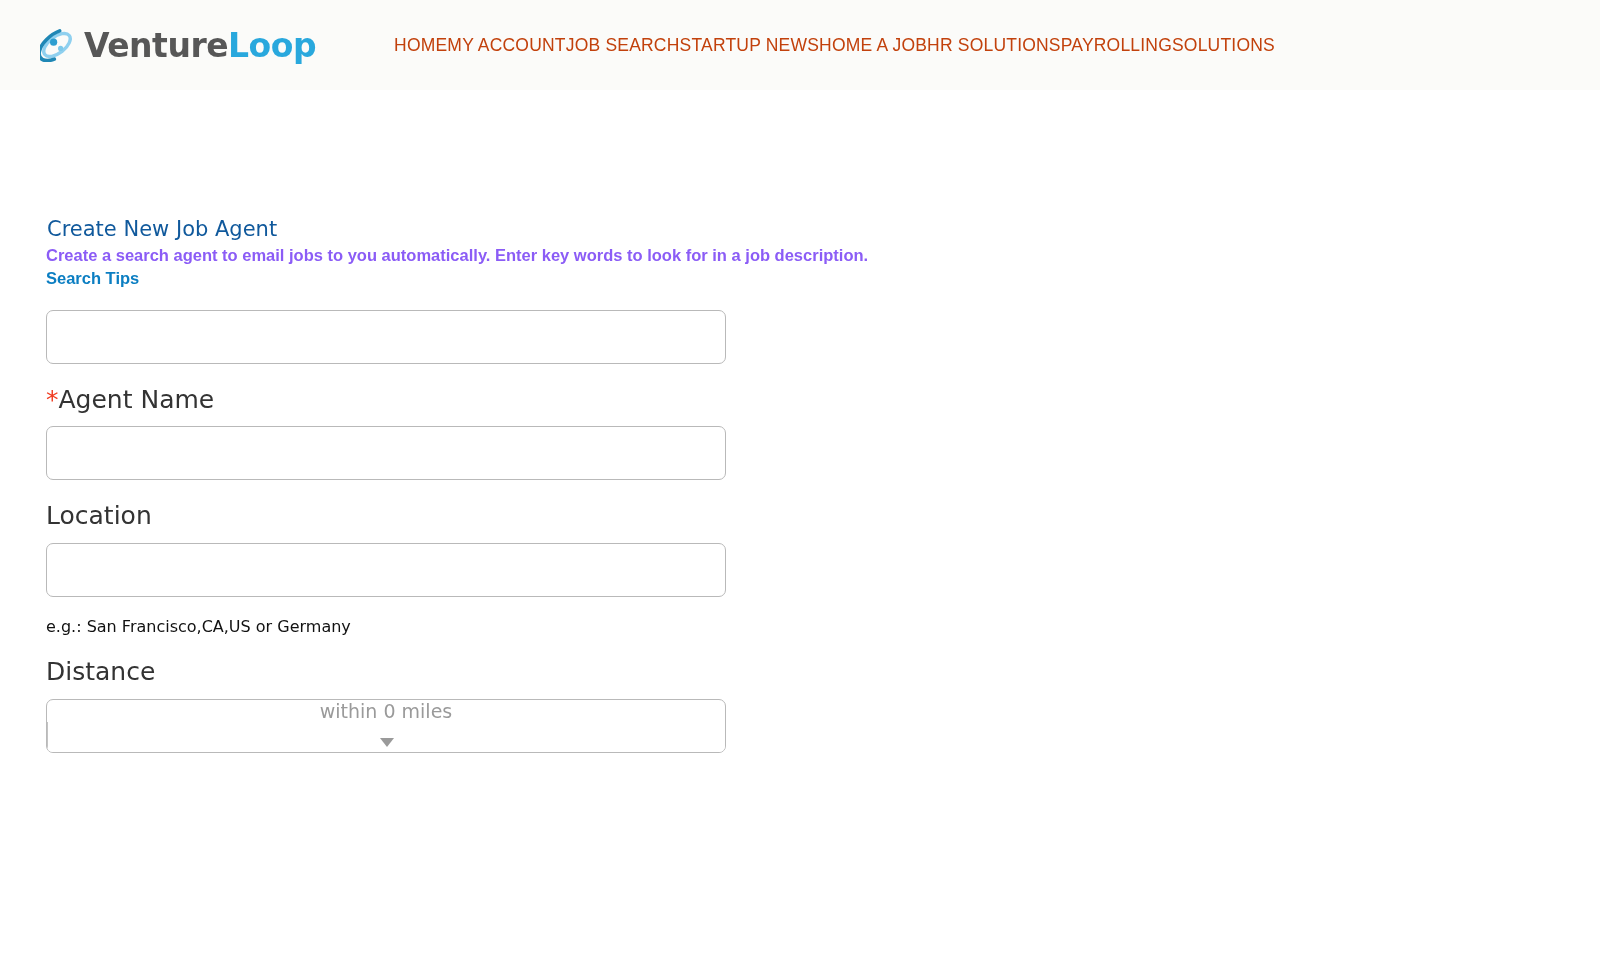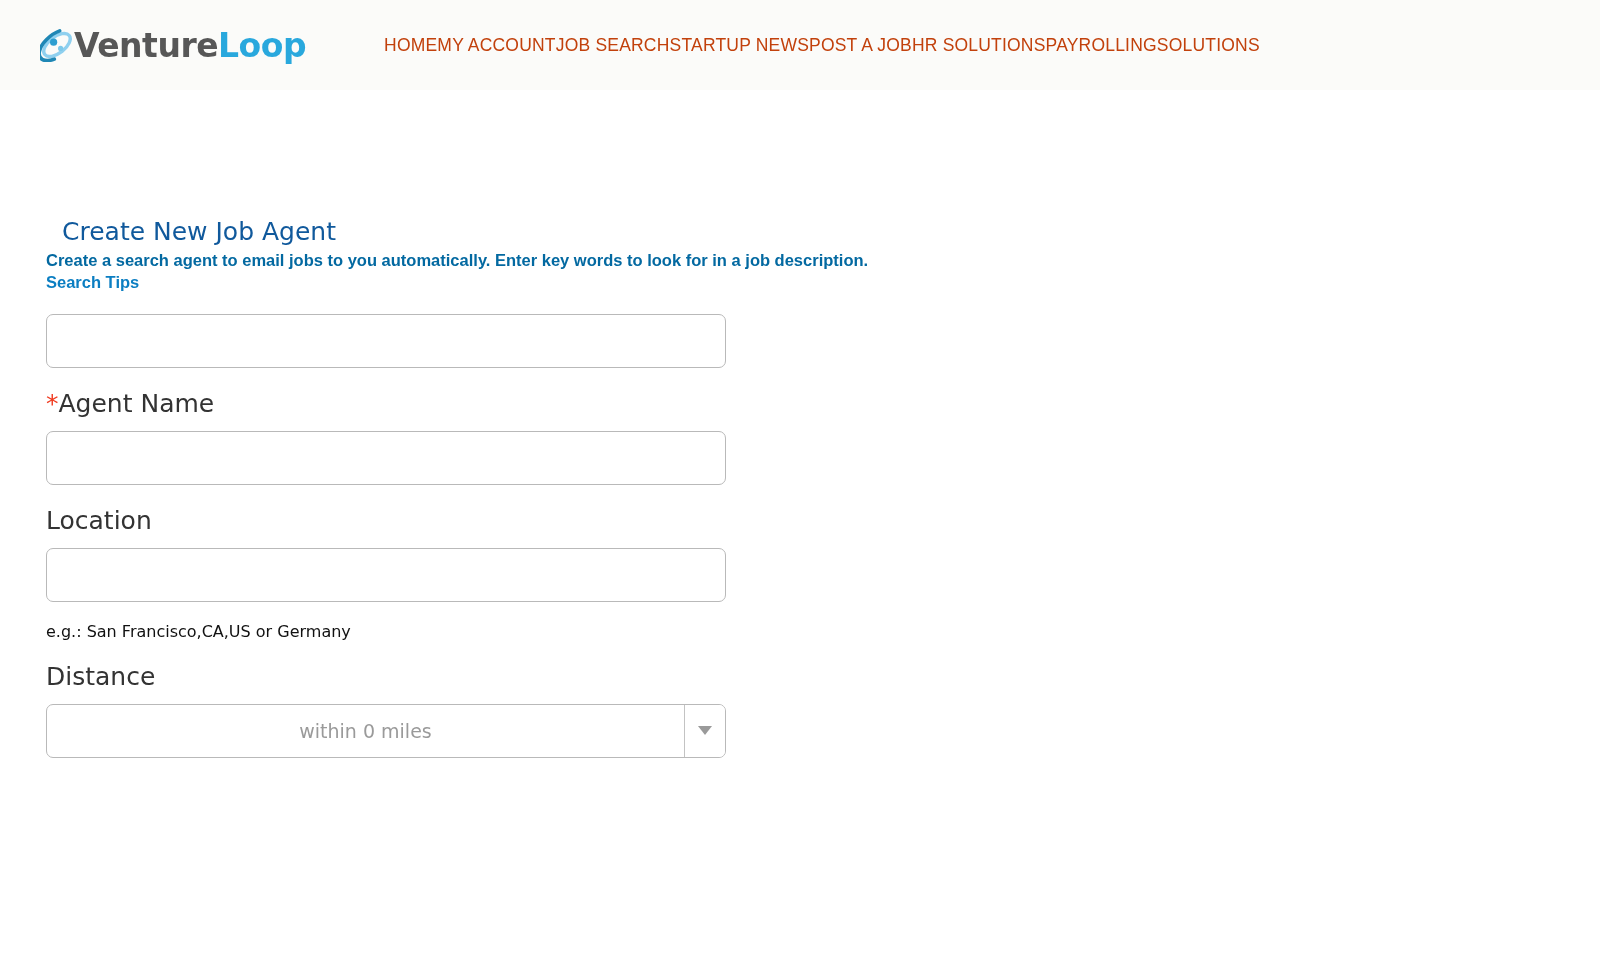--- a/index.html
+++ b/index.html
@@ -18,20 +18,21 @@
     height: 90px;
     background: #fbfbf9;
     display: flex;
     align-items: center;
     padding: 0 0 0 40px;
     width: 100%;
   }
   .brand {
     display: flex;
     align-items: center;
+    gap: 10px;
     flex: 0 0 auto;
   }
   .brand-mark {
     width: 34px;
     height: 34px;
     display: block;
   }
   .brand-text {
     font-family: "DejaVu Sans", sans-serif;
     font-size: 33px;
@@ -72,27 +73,27 @@
 
   
   .page-body {
     padding: 0 0 0 46px;
   }
   .content-top-spacer { height: 128px; }
 
   .page-title {
     color: #10599c;
     font-family: "DejaVu Sans", sans-serif;
-    font-size: 25px;
+    font-size: 21px;
     font-weight: 400;
     line-height: 1.1;
-    margin: 0 0 4px 16px;
+    margin: 0 0 4px 1px;
   }
   .page-desc {
-    color: #0369a1;
+    color: #8b5cf6;
     font-family: "Liberation Sans", sans-serif;
     font-size: 16.5px;
     font-weight: bold;
     line-height: 1.25;
     margin: 0 0 3px 0;
   }
   .search-tips {
     color: #0b7ec2;
     font-family: "Liberation Sans", sans-serif;
     font-size: 16.5px;
@@ -141,20 +142,21 @@
   
   .select-wrap {
     width: 680px;
     height: 54px;
     display: flex;
     border: 1px solid #b9b9b9;
     border-radius: 7px;
     background: #ffffff;
     overflow: hidden;
     cursor: pointer;
+    flex-direction: column;
   }
   .select-value {
     flex: 1 1 auto;
     display: flex;
     align-items: center;
     justify-content: center;
     font-family: "DejaVu Sans", sans-serif;
     font-size: 19px;
     color: #9a9a9a;
     user-select: none;
@@ -190,21 +192,21 @@
     <span class="brand-text">
       <span class="w1">Venture</span><span class="w2">Loop</span>
     </span>
   </div>
 
   <nav class="main-nav">
     <a class="nav-item" href="#">HOME</a>
     <a class="nav-item nav-gap-1" href="#">MY ACCOUNT</a>
     <a class="nav-item nav-gap-2" href="#">JOB SEARCH</a>
     <a class="nav-item nav-gap-3" href="#">STARTUP NEWS</a>
-    <a class="nav-item nav-gap-4" href="#">POST A JOB</a>
+    <a class="nav-item nav-gap-4" href="#">HOME A JOB</a>
     <a class="nav-item nav-gap-5" href="#">HR SOLUTIONS</a>
     <a class="nav-item nav-gap-6" href="#">PAYROLLING</a>
     <a class="nav-item nav-gap-7" href="#">SOLUTIONS</a>
   </nav>
 </header>
 
 <main class="page-body">
 
   <div class="content-top-spacer"></div>
 

